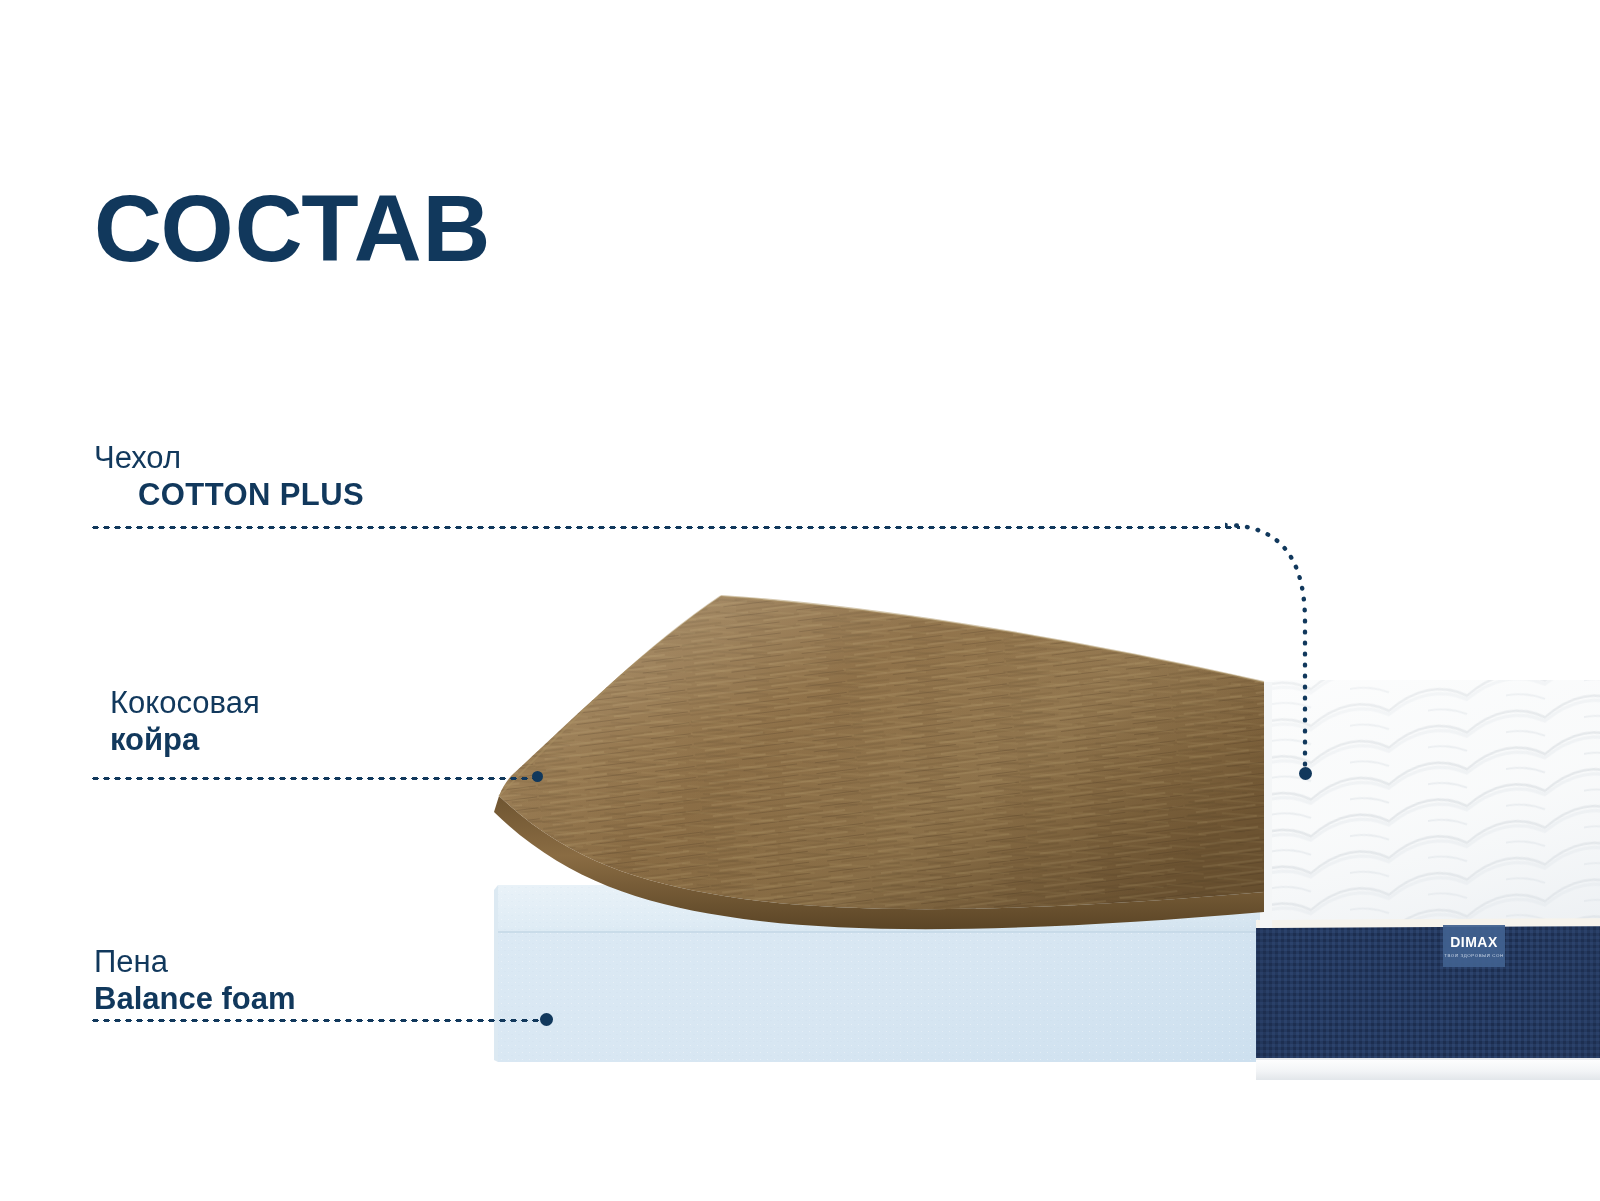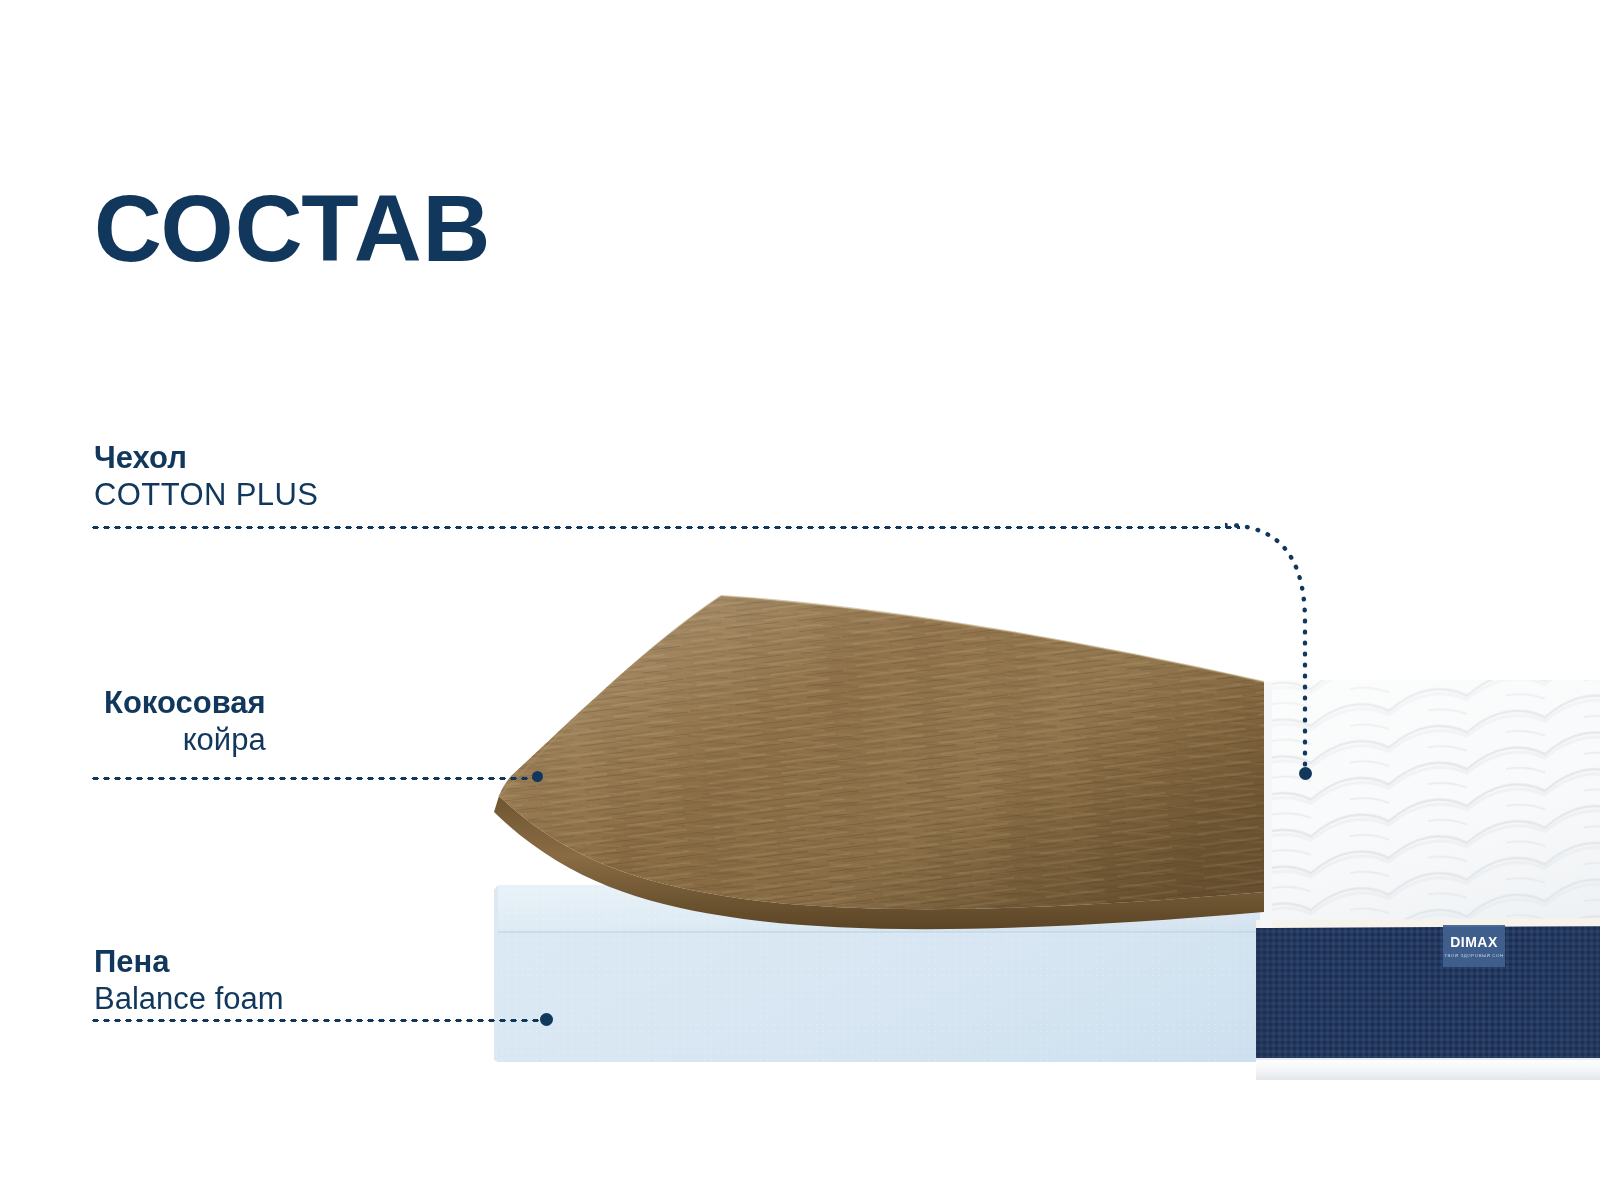--- a/index.html
+++ b/index.html
@@ -35,31 +35,31 @@
   
   .callout-label {
     position: absolute;
     color: #11385c;
     line-height: 1.18;
     white-space: nowrap;
   }
   .callout-label .l1 {
     display: block;
     font-size: 31px;
-    font-weight: 700;
+    font-weight: 400;
   }
   .callout-label .l2 {
     display: block;
     font-size: 31px;
-    font-weight: 400;
-  }
-  .callout-label.light .l2 { font-weight: 400; letter-spacing: .4px; }
+    font-weight: 700;
+  }
+  .callout-label.light .l2 { font-weight: 700; letter-spacing: .4px; margin-left: 44px; }
 
   #label-cover { left: 94px; top: 440px; }
-  #label-coir  { left: 104px; top: 685px; text-align: right; }
+  #label-coir  { left: 110px; top: 685px; }
   #label-foam  { left: 94px; top: 920px; margin-top: 24px; }
 
   
   .leader {
     position: absolute;
     height: 5px;
     background-image: radial-gradient(#11385c 42%, rgba(0,0,0,0) 46%);
     background-size: 11px 5px;
     background-repeat: repeat-x;
     background-position: 0 50%;

